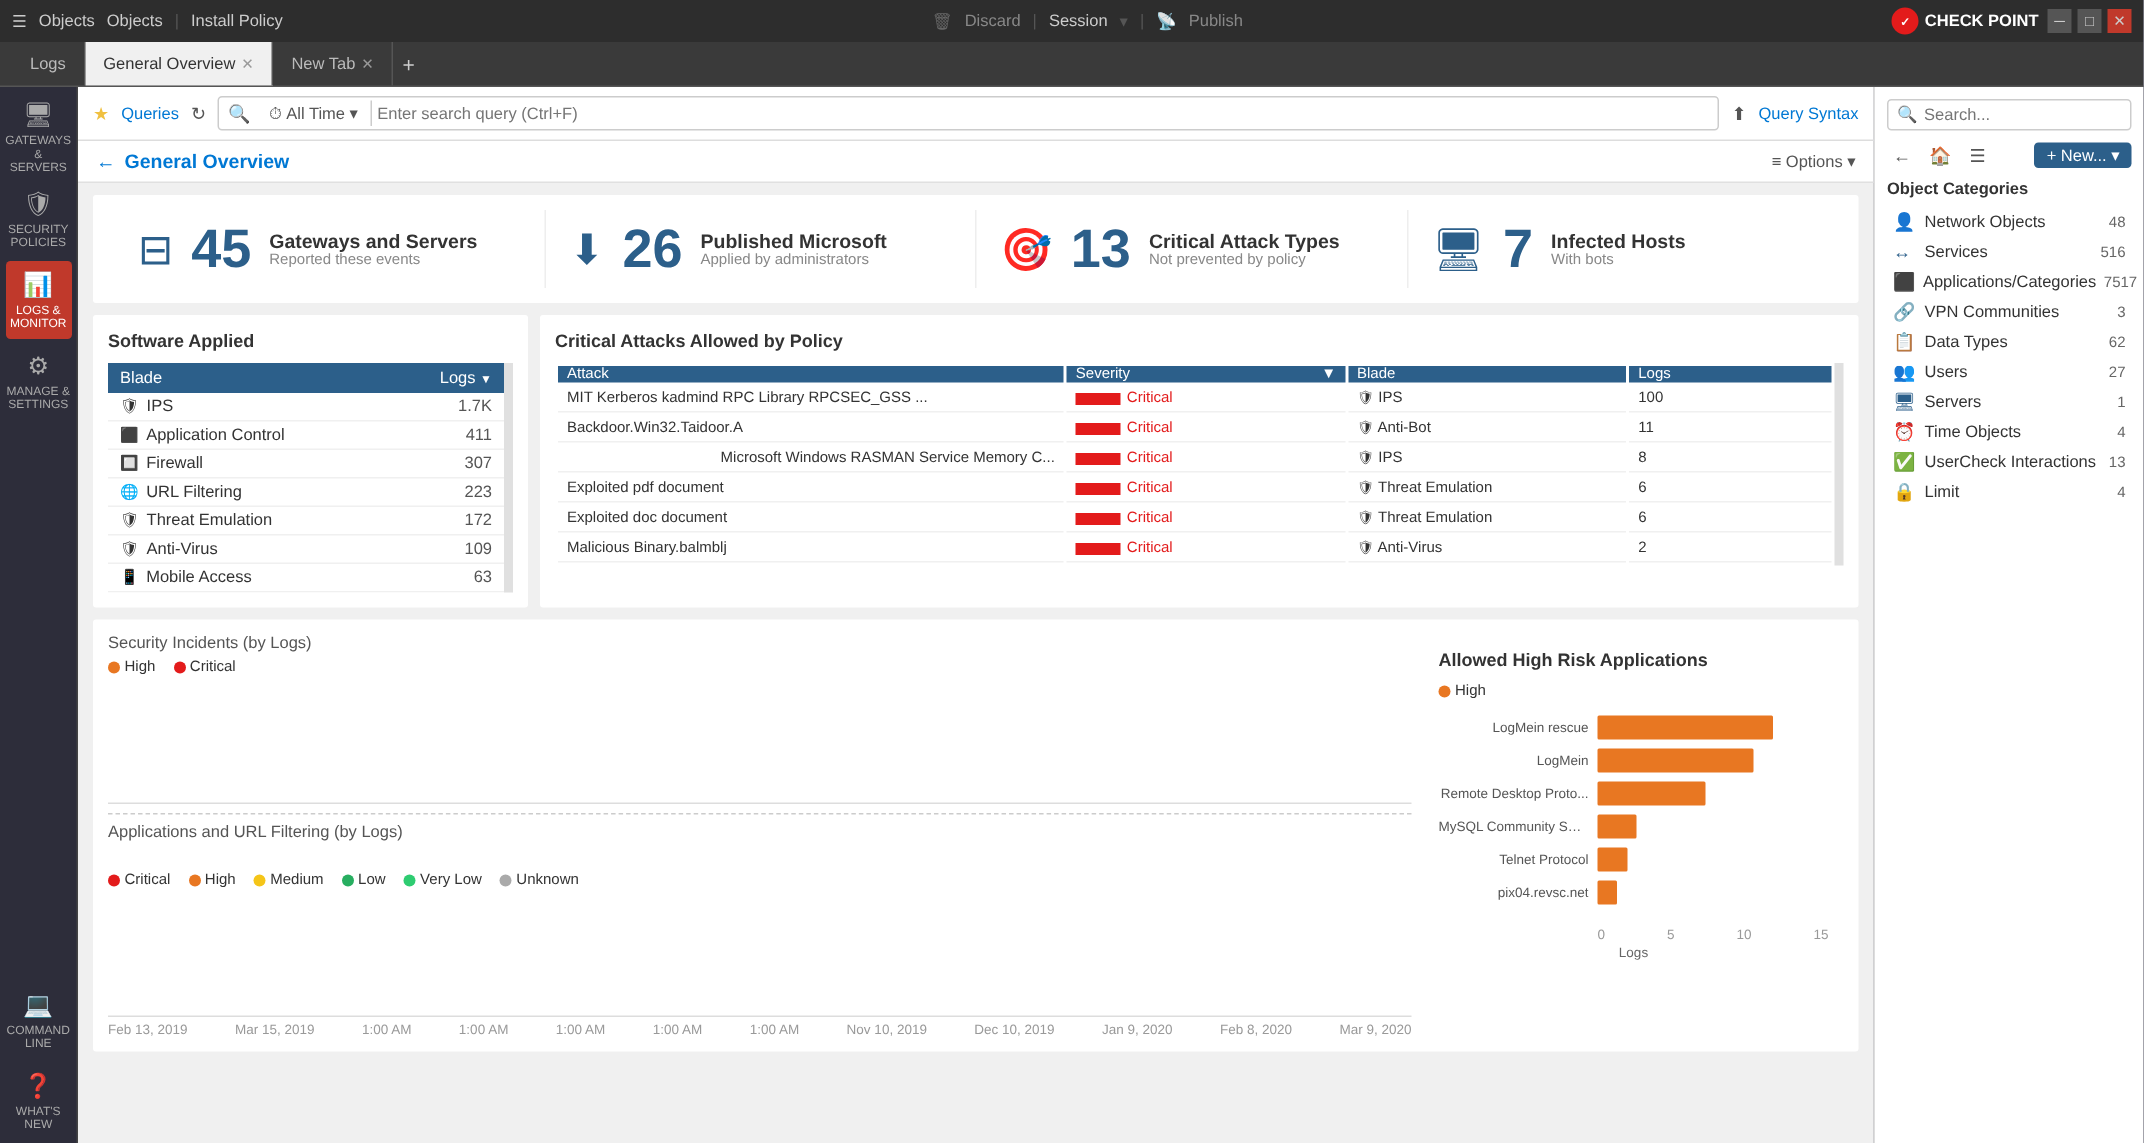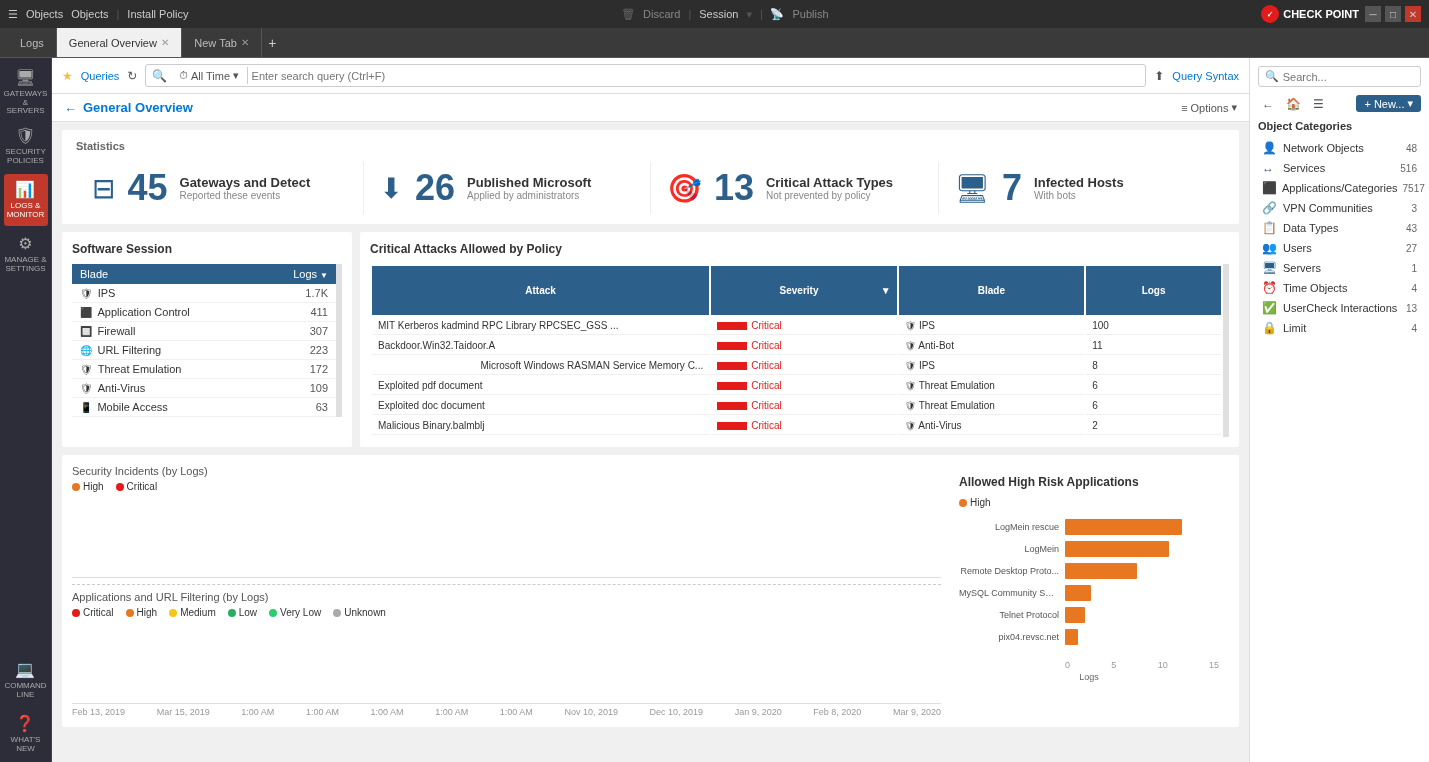--- a/index.html
+++ b/index.html
@@ -184,21 +184,21 @@
 
     
     .pie-widget { flex: 1; }
     .legend-item { display: flex; align-items: center; gap: 4px; font-size: 11px; }
     .legend-dot { width: 10px; height: 10px; border-radius: 50%; }
     .pie-container { display: flex; align-items: center; justify-content: center; padding: 10px; }
 
     
     .critical-widget { flex: 2; min-width: 0; }
     .attacks-table { width: 100%; font-size: 10px; }
-    .attacks-table th { background: #2c5f8a; color: #fff; padding: 19px 6px; text-align: center; font-weight: bold; }
+    .attacks-table th { background: #2c5f8a; color: #fff; padding: 0 6px; text-align: left; font-weight: normal; }
     .attacks-table td { padding: 3px 6px; border-bottom: 1px solid #f0f0f0; }
     .severity-bar { display: flex; align-items: center; gap: 4px; }
     .sev-bar-fill { height: 8px; background: #e31b1b; width: 30px; }
     .sev-text { color: #e31b1b; font-size: 10px; }
 
     
     .timelines-section { background: #fff; padding: 10px; margin-bottom: 8px; border-radius: 2px; }
     .timelines-inner { display: flex; gap: 8px; }
     .timeline-left { flex: 1; }
     .timeline-right { width: 280px; flex-shrink: 0; }
@@ -372,27 +372,26 @@
       <div class="options-btn">
         <span>≡</span>
         <span>Options</span>
         <span>▾</span>
       </div>
     </div>
 
     <div class="content-scroll">
 
       <div class="stats-section">
-        <div class="stats-title">Statistics</div>
         <div class="stats-cards">
           <div class="stat-card">
             <span class="stat-icon">⊟</span>
             <span class="stat-number">45</span>
             <div class="stat-info">
-              <h3>Gateways and Detect</h3>
+              <h3>Gateways and Servers</h3>
               <p>Reported these events</p>
             </div>
           </div>
           <div class="stat-card">
             <span class="stat-icon">⬇</span>
             <span class="stat-number">26</span>
             <div class="stat-info">
               <h3>Published Microsoft</h3>
               <p>Applied by administrators</p>
             </div>
@@ -412,21 +411,21 @@
               <h3>Infected Hosts</h3>
               <p>With bots</p>
             </div>
           </div>
         </div>
       </div>
 
       <div class="widgets-row">
 
         <div class="widget sw-blades">
-          <div class="widget-title">Software Session</div>
+          <div class="widget-title">Software Applied</div>
           <div style="display:flex;">
             <div style="flex:1;overflow:hidden;">
               <div class="table-header">
                 <span class="col-blade">Blade</span>
                 <span class="col-logs">
                   <span>Logs</span>
                   <span class="sort-arrow">▼</span>
                 </span>
               </div>
               <div id="sw-blades-rows">
@@ -602,21 +601,21 @@
                 <div class="legend-item-small">
                   <div class="dot" style="background:#e31b1b;"></div>
                   <span>Critical</span>
                 </div>
               </div>
               <div class="timeline-chart"></div>
             </div>
             <hr class="section-divider">
 
             <div>
-              <div style="font-size:11px;color:#555;margin-bottom:4px;">Applications and URL Filtering (by Logs)</div>
+              <div style="font-size:11px;color:#555;margin-bottom:20px;">Applications and URL Filtering (by Logs)</div>
               <div class="legend-row">
                 <div class="legend-item-small">
                   <div class="dot" style="background:#e31b1b;"></div>
                   <span>Critical</span>
                 </div>
                 <div class="legend-item-small">
                   <div class="dot" style="background:#e87722;"></div>
                   <span>High</span>
                 </div>
                 <div class="legend-item-small">
@@ -738,21 +737,21 @@
     <span class="obj-cat-count">7517</span>
   </div>
         <div class="obj-category-row">
     <span class="obj-cat-icon">🔗</span>
     <span class="obj-cat-name">VPN Communities</span>
     <span class="obj-cat-count">3</span>
   </div>
         <div class="obj-category-row">
     <span class="obj-cat-icon">📋</span>
     <span class="obj-cat-name">Data Types</span>
-    <span class="obj-cat-count">43</span>
+    <span class="obj-cat-count">62</span>
   </div>
         <div class="obj-category-row">
     <span class="obj-cat-icon">👥</span>
     <span class="obj-cat-name">Users</span>
     <span class="obj-cat-count">27</span>
   </div>
         <div class="obj-category-row">
     <span class="obj-cat-icon">🖥</span>
     <span class="obj-cat-name">Servers</span>
     <span class="obj-cat-count">1</span>

